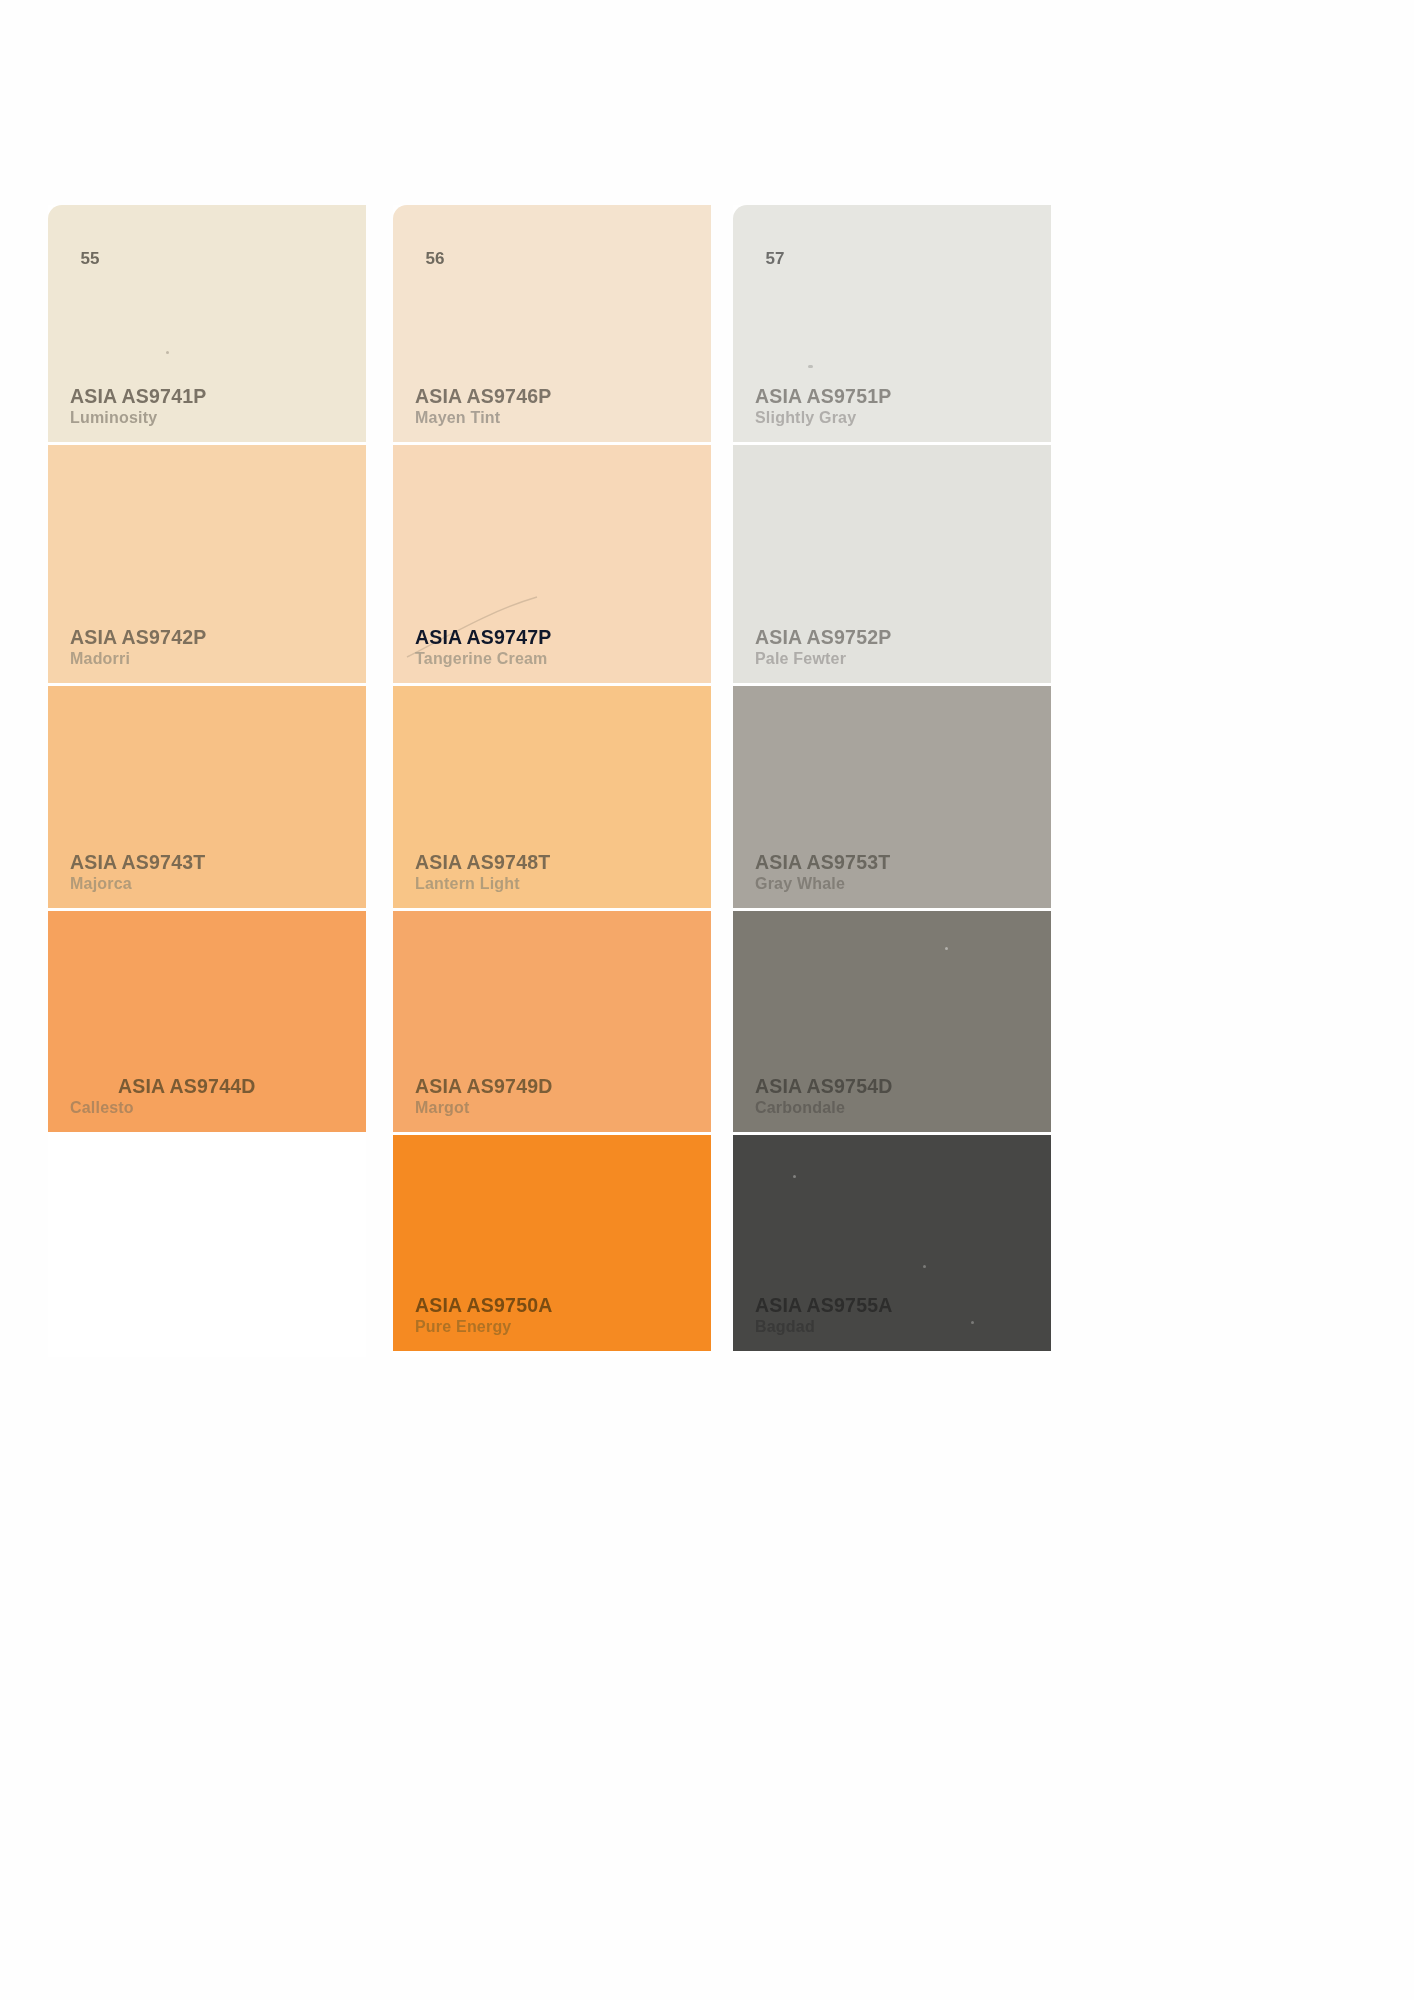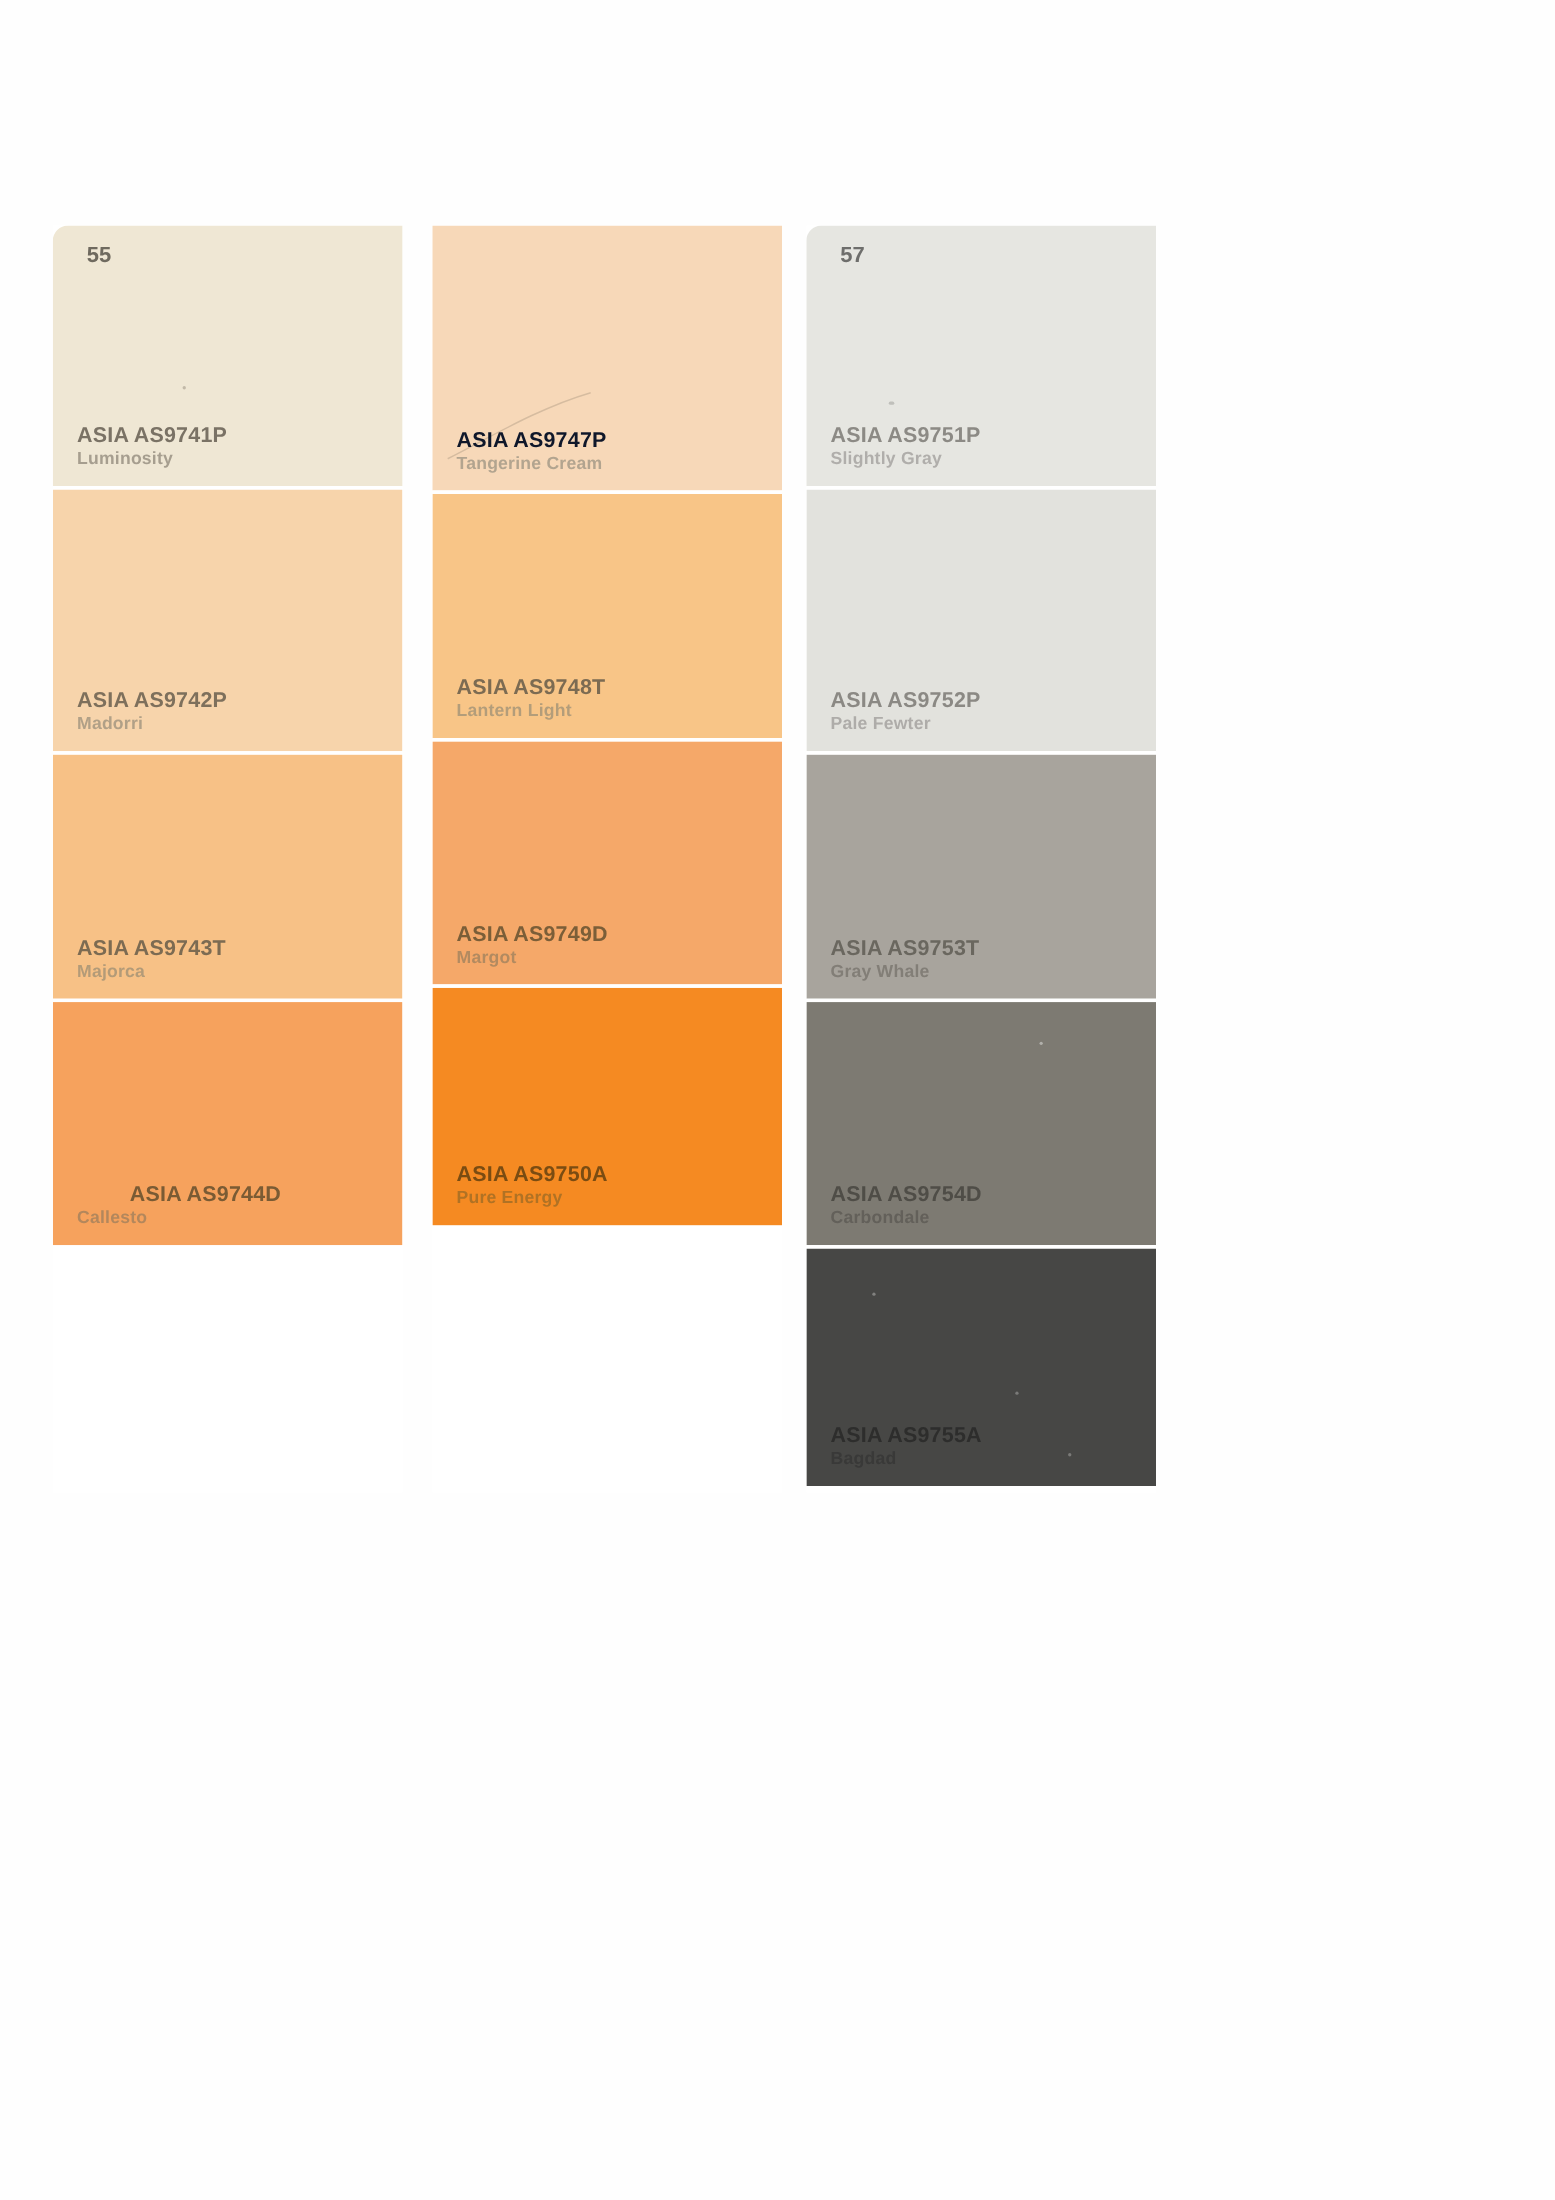--- a/index.html
+++ b/index.html
@@ -73,31 +73,31 @@
   .name {
     font-size: 16px;
     font-weight: bold;
     letter-spacing: 0.2px;
     margin-top: 1px;
   }
 
   
   .badge {
     position: absolute;
-    top: 6px;
+    top: 33px;
     left: 21px;
     width: 42px;
     height: 42px;
     border-radius: 50%;
     border: 1.6px solid #8d8madd;
     border-color: #918b7e;
     display: flex;
     align-items: center;
     justify-content: center;
-    font-size: 20px;
+    font-size: 17px;
     font-weight: bold;
     color: #6f6a5f;
     box-sizing: border-box;
   }
   .badge.gray { border-color: #9a9a98; color: #6e6e6c; }
 
   
   .speck {
     position: absolute;
     background: rgba(90,80,65,0.30);
@@ -142,20 +142,28 @@
     <div class="band" style="height:224px">
       <div class="band-inner" style="background: rgb(246, 162, 93);"></div>
       <div class="label">
         <div class="code" style="color: rgb(122, 91, 52); margin-left: 48px;">ASIA AS9744D</div>
         <div class="name" style="color: rgb(179, 135, 92);">Callesto</div>
       </div>
     </div>
   </div>
 
   <div class="card" id="card-1">
+    <div class="band first" style="height:237px">
+      <div class="band-inner" style="background: rgb(244, 227, 206);"></div>
+      <div class="badge">56</div>
+      <div class="label">
+        <div class="code" style="color: rgb(125, 116, 104);">ASIA AS9746P</div>
+        <div class="name" style="color: rgb(169, 160, 148);">Mayen Tint</div>
+      </div>
+    </div>
     <div class="band" style="height:241px">
       <div class="band-inner" style="background: rgb(247, 216, 184);"></div>
       <svg class="crease" viewBox="0 0 140 70" width="140" height="70" style="left:10px;top:150px;">
         <path d="M4 62 C 40 44, 86 16, 134 2" fill="none" stroke="#9b8a74" stroke-width="1.4"></path>
       </svg>
       <div class="label">
         <div class="code" style="color: #0f172a;">ASIA AS9747P</div>
         <div class="name" style="color: rgb(178, 164, 143);">Tangerine Cream</div>
       </div>
     </div>

